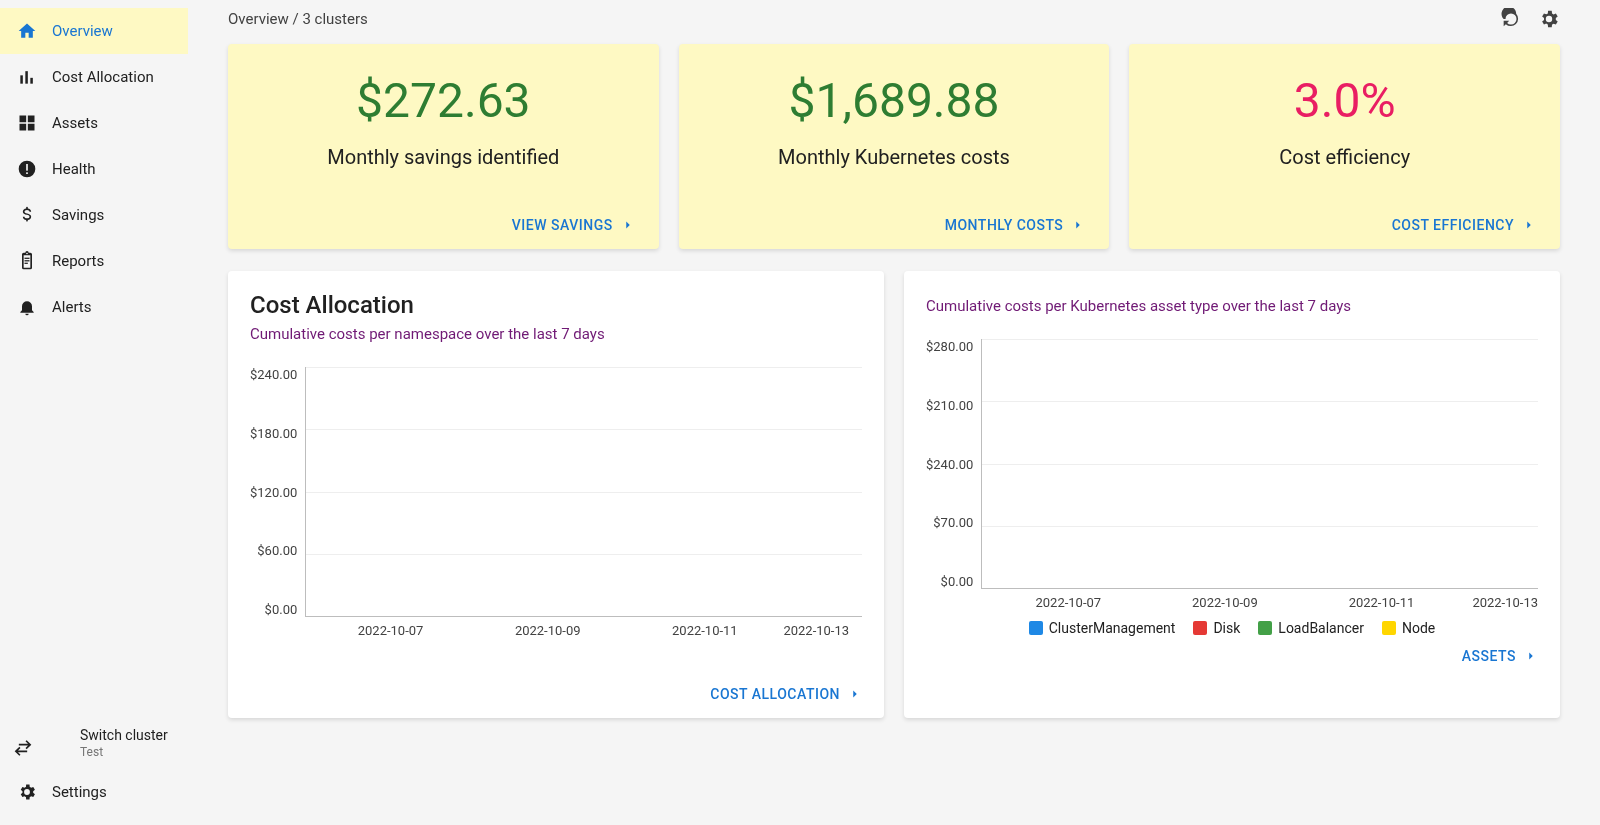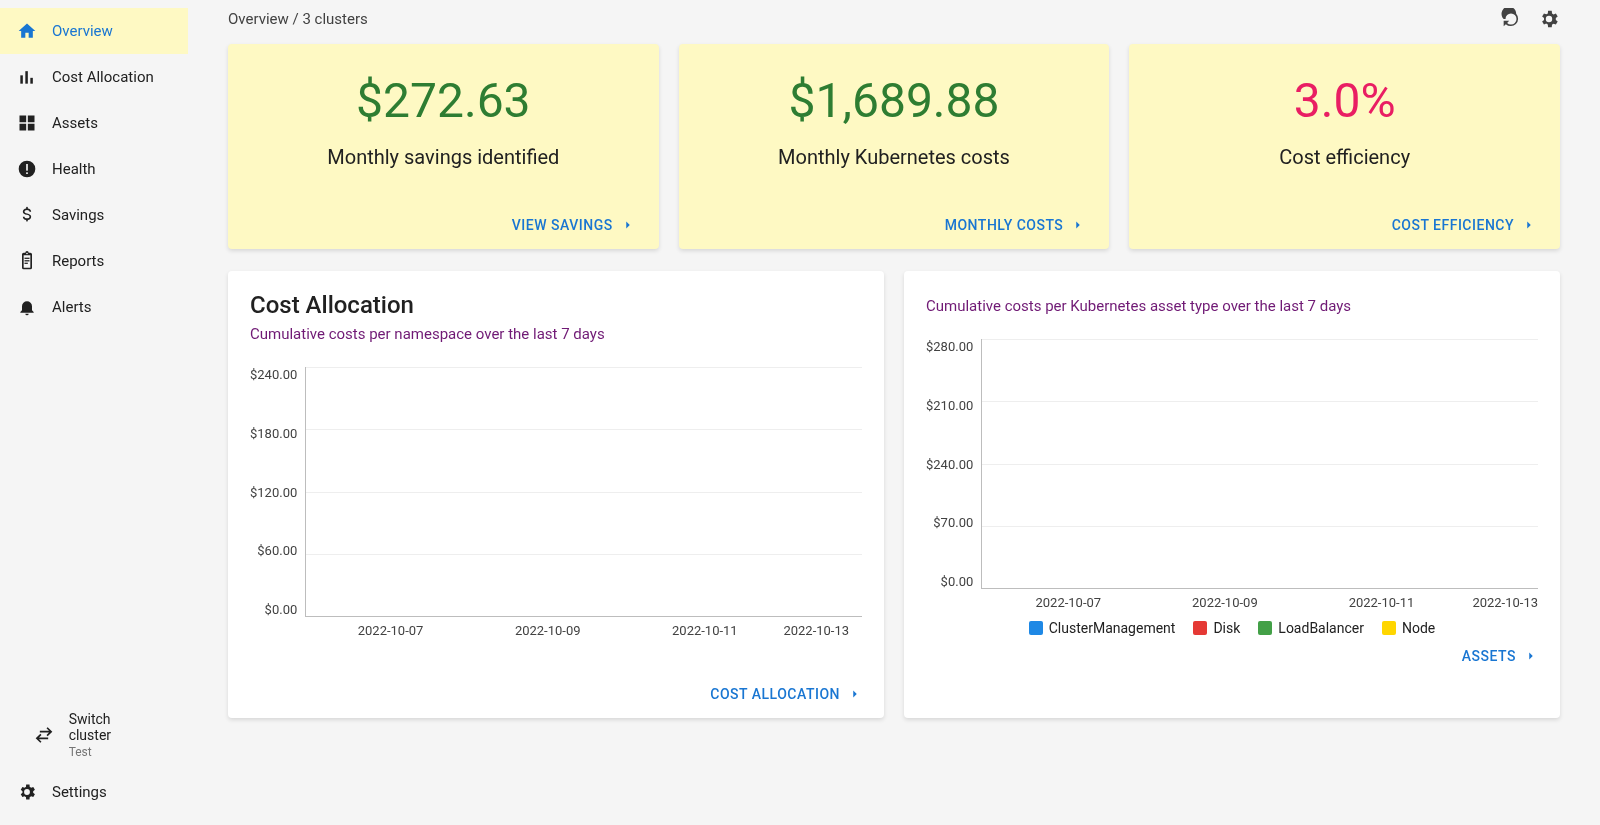--- a/index.html
+++ b/index.html
@@ -39,23 +39,24 @@
   display: inline-flex;
   align-items: center;
   justify-content: center;
   font-size: 20px;
 }
 .sidebar-item.active .icon svg path,
 .sidebar-item.active .icon svg rect { fill: #1976d2 !important; }
 .sidebar-footer { padding-bottom: 10px; }
 .sidebar-switch {
   display: flex;
-  align-items: center;
-  padding: 10px 33px;
+  align-items: flex-end;
+  padding: 10px 12px;
   cursor: pointer;
+  gap: 32px;
 }
 .sidebar-switch .icon {
   width: 22px; height: 22px; margin-right: 14px;
   display: inline-flex; align-items: center; justify-content: center;
 }
 .sidebar-switch .txt .top { font-size: 14px; color: #212121; }
 .sidebar-switch .txt .bot { font-size: 12px; color: #757575; margin-top: 2px; }
 
 .main {
   flex: 1;

